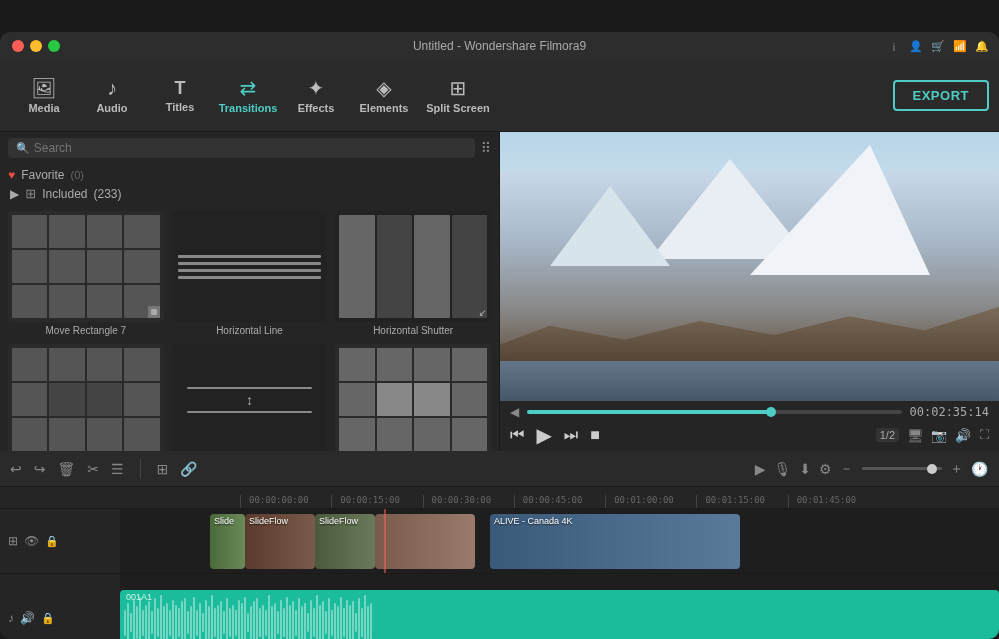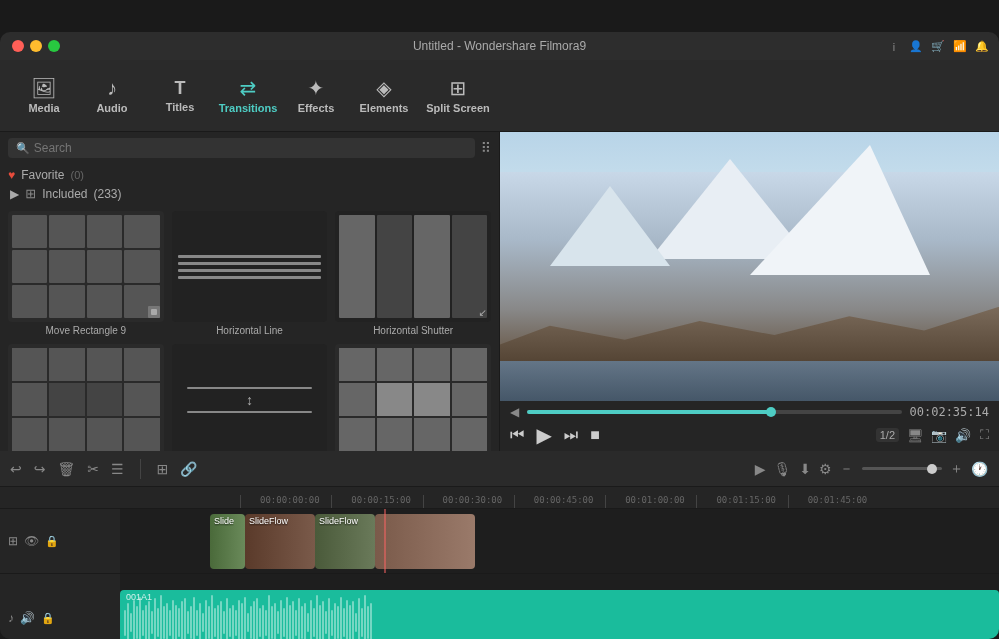--- a/index.html
+++ b/index.html
@@ -368,21 +368,21 @@
       overflow: hidden;
     }
     .ruler-mark {
       color: #666;
       font-size: 9px;
       font-family: monospace;
       flex: 1;
       text-align: left;
       padding-bottom: 3px;
       border-left: 1px solid #444;
-      padding-left: 19px;
+      padding-left: 8px;
     }
     .track-controls-col {
       width: 120px;
       background: #252525;
       display: flex;
       flex-direction: column;
     }
     .track-ctrl {
       display: flex;
       align-items: center;
@@ -519,20 +519,21 @@
   </div>
   <div class="toolbar-item">
     <span class="toolbar-icon">◈</span>
     <span class="toolbar-label">Elements</span>
   </div>
   <div class="toolbar-item" style="width:80px;">
     <span class="toolbar-icon">⊞</span>
     <span class="toolbar-label">Split Screen</span>
   </div>
   <div class="toolbar-spacer"></div>
+  <button class="export-btn">EXPORT</button>
 </div>
 
 <div class="content-area">
 
   <div class="left-panel">
 
     <div class="panel-top-bar">
       <div class="search-box">
         <span class="search-icon">🔍</span>
         <input class="search-input" type="text" placeholder="Search" style="">
@@ -569,21 +570,21 @@
               <div style="background:#555;border-radius:1px;"></div>
             <div style="background:#555;border-radius:1px;"></div>
               <div style="background:#555;border-radius:1px;"></div>
               <div style="background:#555;border-radius:1px;"></div>
               <div style="background:#555;border-radius:1px;"></div>
           </div>
           <div style="position:absolute;bottom:4px;right:4px;width:12px;height:12px;background:#777;border-radius:1px;display:flex;align-items:center;justify-content:center;">
             <div style="width:6px;height:6px;background:#aaa;border-radius:1px;"></div>
           </div>
         </div>
-        <span class="transition-name">Move Rectangle 9</span>
+        <span class="transition-name">Move Rectangle 7</span>
       </div>
 
       <div class="transition-item">
         <div class="transition-thumb">
           <div style="width:100%;height:100%;background:#222;display:flex;flex-direction:column;justify-content:center;gap:4px;padding:6px;">
             <div style="height:3px;background:#888;border-radius:1px;"></div>
             <div style="height:3px;background:#888;border-radius:1px;"></div>
             <div style="height:3px;background:#888;border-radius:1px;"></div>
             <div style="height:3px;background:#888;border-radius:1px;"></div>
           </div>
@@ -768,20 +769,23 @@
         <div class="video-clip" style="left:90px;width:35px;background:linear-gradient(90deg,#4a6a3a,#6a8a5a);">
           <span class="clip-label">Slide</span>
         </div>
         <div class="video-clip" style="left:125px;width:70px;background:linear-gradient(90deg,#5a3a2a,#7a5a4a);">
           <span class="clip-label">SlideFlow</span>
         </div>
         <div class="video-clip" style="left:195px;width:60px;background:linear-gradient(90deg,#4a5a3a,#6a7a5a);">
           <span class="clip-label">SlideFlow</span>
         </div>
         <div class="video-clip" style="left:255px;width:100px;background:linear-gradient(90deg,#7a5a4a,#9a7a6a);">
+        </div>
+        <div class="video-clip" style="left:370px;width:250px;background:linear-gradient(90deg,#3a5a7a,#5a7a9a);">
+          <span class="clip-label">ALIVE - Canada 4K</span>
         </div>
       </div>
 
       <div class="audio-track">
         <div class="audio-clip" style="left:0;right:0;">
           <div class="audio-waveform">
 
             <div class="wave-bar" style="height:40%;"></div>
               <div class="wave-bar" style="height:60%;"></div>
               <div class="wave-bar" style="height:30%;"></div>

